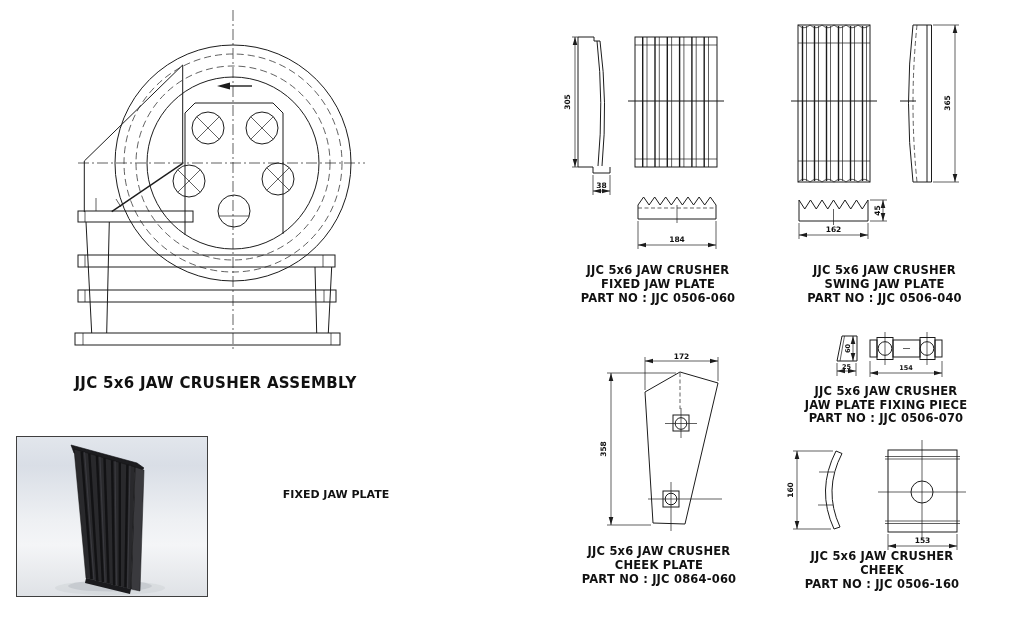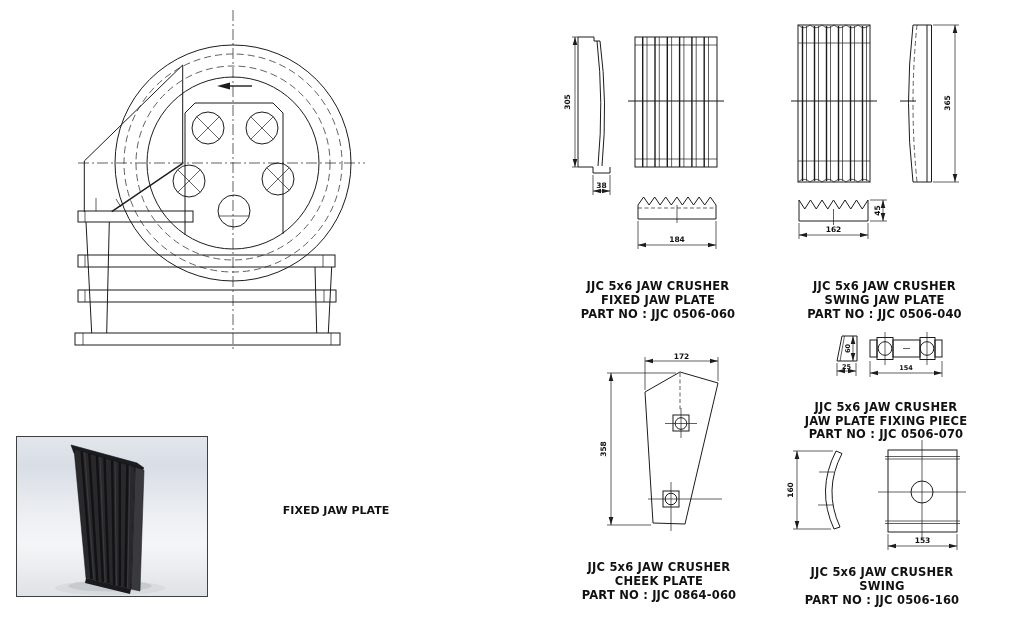--- a/index.html
+++ b/index.html
@@ -1,19 +1,19 @@
 <!DOCTYPE html>
 <html><head>
 <meta charset="utf-8">
 <style>
   html,body{margin:0;padding:0;background:#fff;}
   .canvas{position:relative;width:1013px;height:628px;background:#ffffff;overflow:hidden;
           font-family:"DejaVu Sans",sans-serif;}
   .abs{position:absolute;}
-  .title{position:absolute;text-align:center;font-weight:bold;color:#111;white-space:nowrap;margin-top:16px;}
+  .title{position:absolute;text-align:center;font-weight:bold;color:#111;white-space:nowrap;}
   .t-lg{font-size:15px;line-height:19.5px;letter-spacing:.3px;}
   .t-md{font-size:11.5px;line-height:14px;letter-spacing:.2px;}
   .ln{fill:none;stroke:#1c1c1c;stroke-width:1;}
   .lt{fill:none;stroke:#1c1c1c;stroke-width:.7;}
   .lk{fill:none;stroke:#1c1c1c;stroke-width:1.4;}
   .dm{fill:none;stroke:#1c1c1c;stroke-width:.7;}
   .dt{font-weight:bold;font-size:7.5px;fill:#111;text-anchor:middle;font-family:"DejaVu Sans",sans-serif;}
   .dts{font-weight:bold;font-size:6.5px;fill:#111;text-anchor:middle;font-family:"DejaVu Sans",sans-serif;}
   .photo-frame{position:absolute;left:16px;top:436px;width:190px;height:159px;
        border:1.5px solid #3f3f3f;box-sizing:content-box;
@@ -83,20 +83,21 @@
       <line class="lt" x1="23" y1="325" x2="23" y2="337"></line>
       <line class="lt" x1="271" y1="325" x2="271" y2="337"></line>
       <line class="ln" x1="26" y1="214" x2="31.7" y2="325"></line>
       <line class="ln" x1="49.3" y1="214" x2="46.7" y2="325"></line>
       <line class="ln" x1="255" y1="259" x2="256.7" y2="325"></line>
       <line class="ln" x1="271.7" y1="259" x2="268.3" y2="325"></line>
     </g>
   </svg>
 
   <div class="title t-lg" style="left:28px;top:374px;width:375px">
+    <div>JJC 5x6 JAW CRUSHER ASSEMBLY</div>
   </div>
 
   <div class="photo-frame">
     <svg width="190" height="159" viewBox="0 0 190 159">
       <ellipse cx="93" cy="151" rx="55" ry="7" fill="#c7cacf" opacity="0.35"></ellipse>
       <ellipse cx="93" cy="149" rx="42" ry="5.5" fill="#bfc3c9" opacity="0.7"></ellipse>
       <polygon points="54,8 120,26 127,31 121,36 57,16" fill="#1c1c1f" stroke="#0e0e10" stroke-width="0.6"></polygon>
       <polygon points="118,30 127,33 123,154 114,152" fill="#3a3a3e" stroke="#121214" stroke-width="0.5"></polygon>
       <polygon points="57,12 118,30 114,152 69,141" fill="#29292c" stroke="#111" stroke-width="0.5"></polygon>
       <g stroke="#121214" stroke-width="2.4">
@@ -322,17 +323,17 @@
     <line class="lt" x1="137" y1="8" x2="137" y2="108"></line>
 
     <line class="dm" x1="103" y1="102" x2="103" y2="118"></line>
     <line class="dm" x1="172" y1="102" x2="172" y2="118"></line>
     <line class="dm" x1="103" y1="114" x2="172" y2="114" marker-start="url(#arr)" marker-end="url(#arr)"></line>
     <text class="dt" x="137.5" y="111">153</text>
   </svg>
 
   <div class="title t-md" style="left:797px;top:549px;width:170px">
     <div>JJC 5x6 JAW CRUSHER</div>
-    <div>SWING</div>
+    <div>CHEEK</div>
     <div>PART NO : JJC 0506-160</div>
   </div>
 
 </div>
 
 </body></html>

